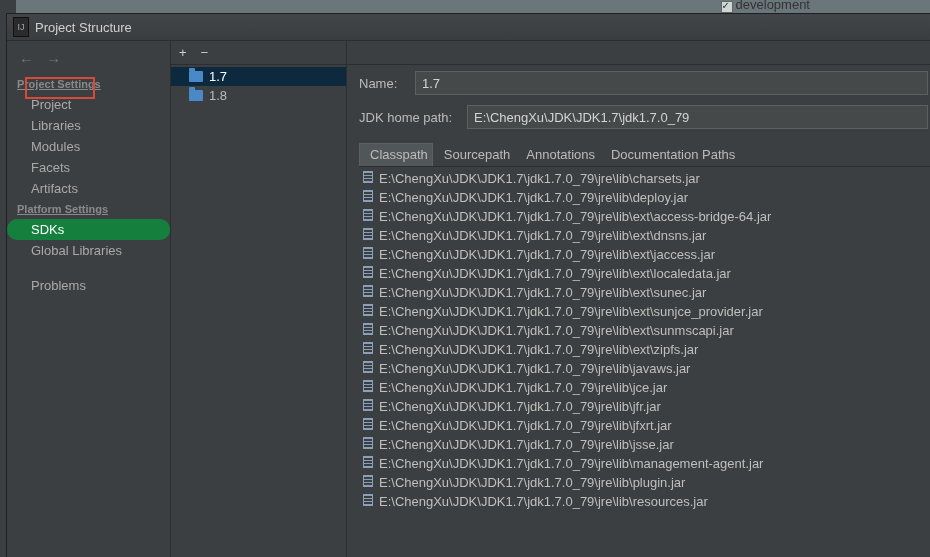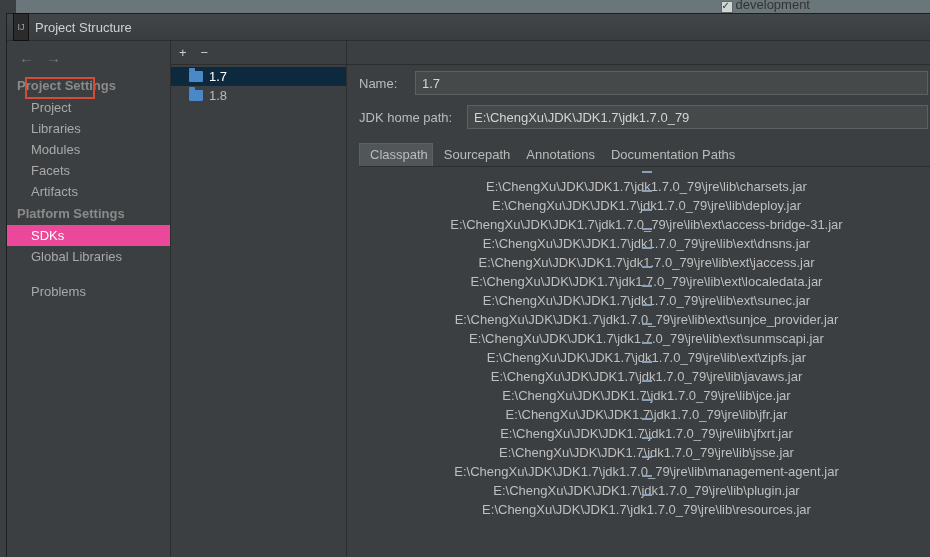--- a/index.html
+++ b/index.html
@@ -5,30 +5,30 @@
   * { box-sizing: border-box; margin: 0; padding: 0; font-family: "Segoe UI", Arial, sans-serif; font-size: 13px; }
   body { background: #3c3f41; color: #bbbbbb; width: 930px; height: 557px; overflow: hidden; position: relative; }
 
   .top-strip { position: absolute; top:0; left:0; right:0; height:13px; background: #6a767a; margin-left: 16px; }
   .top-strip .dev-chk { position:absolute; right:120px; top:-3px; font-size:13px; color:#333; }
   .top-strip .dev-chk .cb { display:inline-block; width:12px; height:12px; border:1px solid #666; background:#cfd6d6; vertical-align:middle; margin-right:3px; position:relative; top:1px;}
   .top-strip .dev-chk .cb::after{content:"✓"; font-size:10px; position:absolute; top:-2px; left:0; color:#333;}
 
   .window { position:absolute; top:13px; left:6px; right:0; bottom:0; background:#3c3f41; border:1px solid #1e1f20; border-right:none; border-bottom:none; }
   .titlebar { height:27px; background: linear-gradient(#434649,#3a3d3f); border-bottom:1px solid #2b2d2e; display:flex; align-items:center; padding-left:6px; color:#d0d0d0; }
-  .titlebar .ico { width:16px; height:28px; background:#2b2b2b; border:1px solid #111; margin-right:6px; display:flex; align-items:center; justify-content:center; font-size:9px; color:#9aa7b0;}
+  .titlebar .ico { width:16px; height:20px; background:#2b2b2b; border:1px solid #111; margin-right:6px; display:flex; align-items:center; justify-content:center; font-size:9px; color:#9aa7b0;}
   .body { position:absolute; top:27px; left:0; right:0; bottom:0; display:flex; }
 
   
   .sidebar { width:164px; background:#3c3f41; border-right:1px solid #2b2d2e; padding-top:6px; }
   .nav-arrows { display:flex; gap:12px; padding:2px 0 8px 12px; color:#777; }
   .nav-arrows span { font-size:15px; cursor:default; }
-  .section-title { font-weight:bold; color:#8a8a8a; padding:4px 0 4px 10px; font-size:13px;}
+  .section-title { font-weight:bold; color:#8a8a8a; padding:4px 0 4px 10px; font-size:11px;text-decoration:underline;}
   .sidebar-item { padding:3px 0 3px 24px; cursor:pointer; color:#a9a9a9; }
-  .sidebar-item.selected { background:#ec4899; color:#ffffff; }
+  .sidebar-item.selected { background:#15803d; color:#ffffff;border-radius:10px; }
   .red-box { position:absolute; border:2px solid #d64a3a; pointer-events:none; }
 
   
   .sdk-panel { width:176px; background:#3c3f41; border-right:1px solid #2b2d2e; position:relative; }
   .toolbar-mid { height:24px; border-bottom:1px solid #2b2d2e; display:flex; align-items:center; padding-left:8px; gap:14px; color:#cfcfcf; font-size:16px;}
   .toolbar-mid span { cursor:pointer; }
   .sdk-list { padding-top:2px; }
   .sdk-row { display:flex; align-items:center; height:19px; padding-left:18px; gap:6px; cursor:pointer; }
   .sdk-row.selected { background:#0d293e; color:#ffffff; }
   .folder-ico { width:14px; height:11px; background:#4a88c7; border-radius:1px; position:relative; }
@@ -41,21 +41,21 @@
   .form-row label { color:#bbbbbb; margin-right:8px; }
   .form-row .field { flex:1; height:24px; background:#45494a; border:1px solid #5e6060; color:#d4d4d4; padding:0 6px; display:flex; align-items:center; margin-right:2px;}
   .name-row label { width:48px; }
   .path-row label { width:100px; }
 
   .tabs { display:flex; height:24px; border-bottom:1px solid #2b2d2e; margin-top:4px; }
   .tab { padding:3px 4px 0 10px; color:#bbbbbb; cursor:pointer; border:1px solid transparent; border-bottom:none; }
   .tab.active { background:#515658; border-color:#5e6060; }
 
   .jar-list { flex:1; overflow:auto; padding-top:4px; }
-  .jar-row { display:flex; align-items:center; height:19px; padding-left:4px; gap:6px; color:#bfbfbf; white-space:nowrap;flex-direction:column;}
+  .jar-row { display:flex; align-items:flex-start; height:19px; padding-left:4px; gap:6px; color:#bfbfbf; white-space:nowrap;}
   .jar-ico { width:10px; height:12px; border:1px solid #8aa0b8; background:repeating-linear-gradient(#8aa0b8 0 1px, transparent 1px 3px); }
 </style>
 </head>
 <body>
 
 <div class="top-strip">
   <div class="dev-chk">
     <span class="cb"></span><span>development</span>
   </div>
 </div>
@@ -130,21 +130,21 @@
           <div class="jar-row">
             <span class="jar-ico"></span>
             <span>E:\ChengXu\JDK\JDK1.7\jdk1.7.0_79\jre\lib\charsets.jar</span>
           </div>
           <div class="jar-row">
             <span class="jar-ico"></span>
             <span>E:\ChengXu\JDK\JDK1.7\jdk1.7.0_79\jre\lib\deploy.jar</span>
           </div>
           <div class="jar-row">
             <span class="jar-ico"></span>
-            <span>E:\ChengXu\JDK\JDK1.7\jdk1.7.0_79\jre\lib\ext\access-bridge-31.jar</span>
+            <span>E:\ChengXu\JDK\JDK1.7\jdk1.7.0_79\jre\lib\ext\access-bridge-64.jar</span>
           </div>
           <div class="jar-row">
             <span class="jar-ico"></span>
             <span>E:\ChengXu\JDK\JDK1.7\jdk1.7.0_79\jre\lib\ext\dnsns.jar</span>
           </div>
           <div class="jar-row">
             <span class="jar-ico"></span>
             <span>E:\ChengXu\JDK\JDK1.7\jdk1.7.0_79\jre\lib\ext\jaccess.jar</span>
           </div>
           <div class="jar-row">

